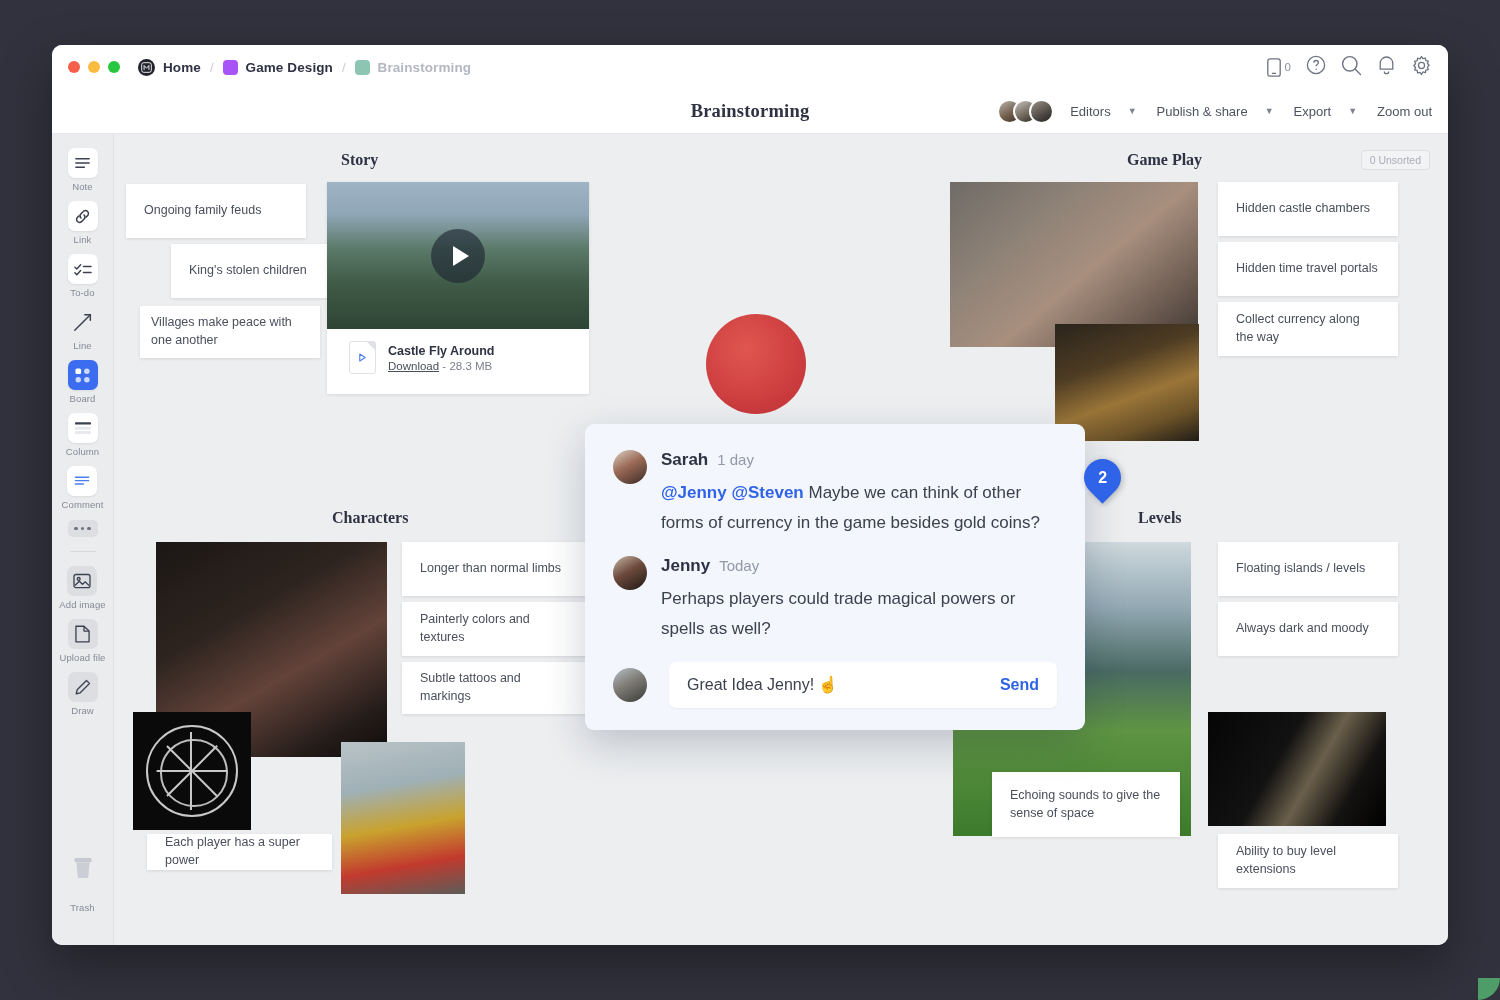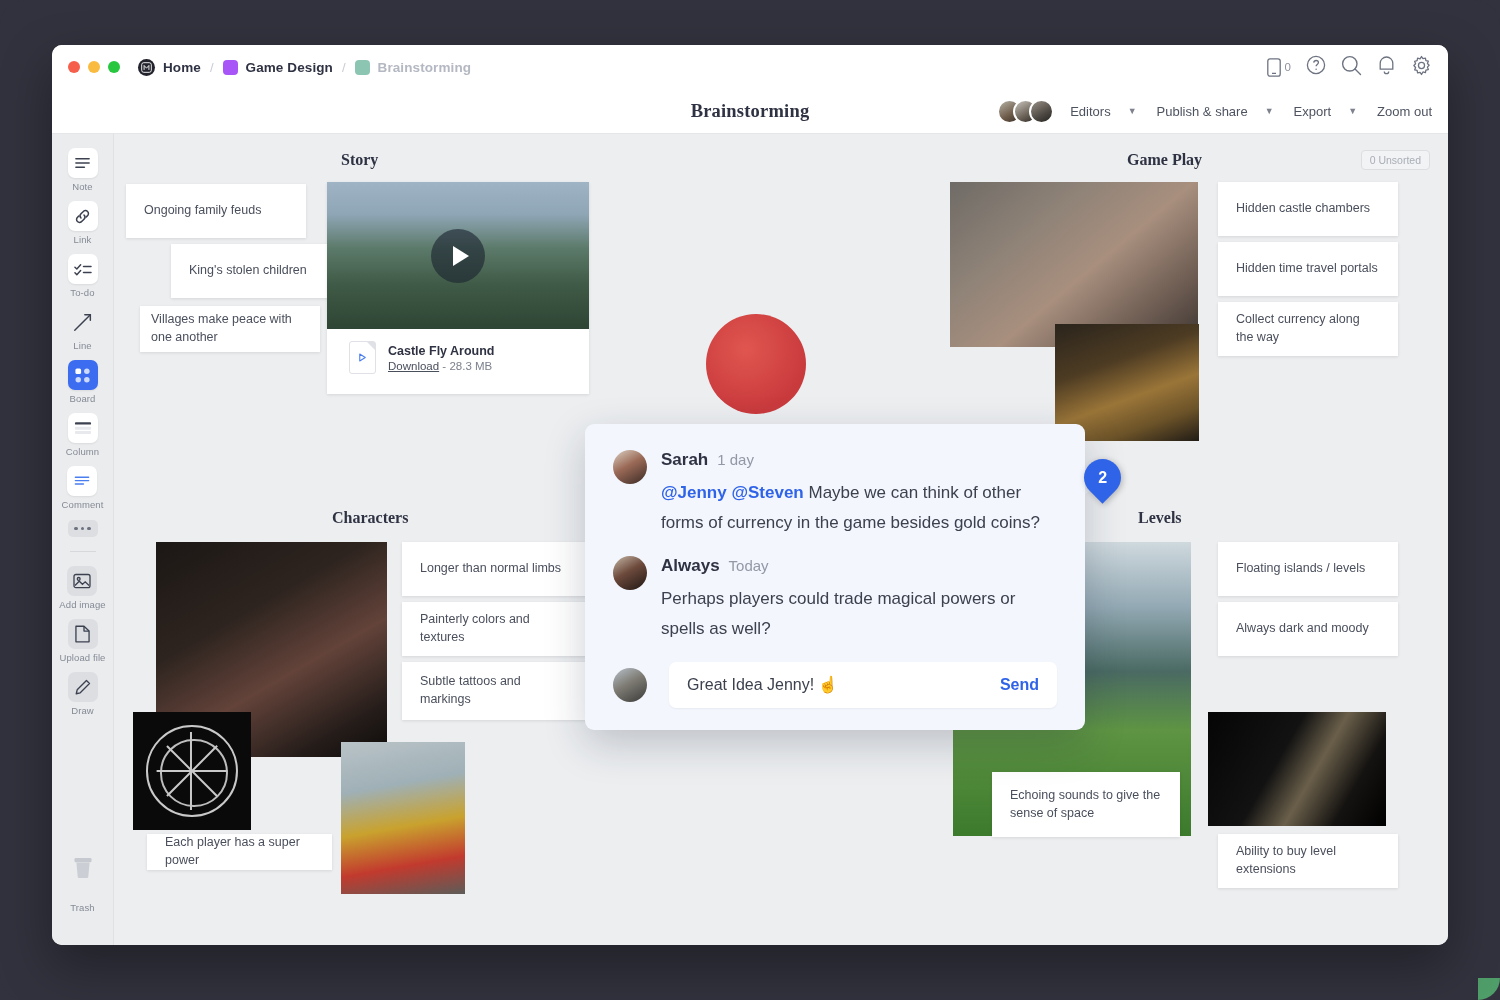--- a/index.html
+++ b/index.html
@@ -473,21 +473,21 @@
       </div>
 
       <div class="canvas">
 
         <div class="unsorted">0 Unsorted</div>
 
         <div class="sect-title" style="left:227px; top:17px;">Story</div>
 
         <div class="note" style="left:12px; top:50px; width:180px; height:54px;">Ongoing family feuds</div>
         <div class="note" style="left:57px; top:110px; width:180px; height:54px;">King's stolen children</div>
-        <div class="note" style="left:26px; top:172px; width:180px; height:46px;padding-left:11px;">Villages make peace with one another</div>
+        <div class="note" style="left:26px; top:172px; width:180px; height:52px;padding-left:11px;">Villages make peace with one another</div>
 
         <div class="videocard" style="left:213px; top:48px; width:262px; height:212px;">
           <div class="video-thumb ph-castle">
             <div class="play"></div>
           </div>
           <div class="file-row">
             <div class="file-ico">
               <svg width="11" height="11" viewBox="0 0 12 12">
                   <path d="M3 2.2l6 3.8-6 3.8z" fill="none" stroke="#4a7ef0" stroke-width="1.2" stroke-linejoin="round"></path>
                 </svg>
@@ -520,21 +520,21 @@
         <div class="imgcard ph-rune" style="left:19px; top:578px; width:118px; height:118px;">
           <div class="rune-ring"></div>
           <div class="rune-cross"></div>
           <div class="rune-cross2"></div>
           <div class="rune-cross3"></div>
         </div>
         <div class="imgcard ph-shield" style="left:227px; top:608px; width:124px; height:152px;"></div>
 
         <div class="note" style="left:288px; top:408px; width:185px; height:54px;">Longer than normal limbs</div>
         <div class="note" style="left:288px; top:468px; width:185px; height:54px;">Painterly colors and textures</div>
-        <div class="note" style="left:288px; top:528px; width:185px; height:58px;">Subtle tattoos and markings</div>
+        <div class="note" style="left:288px; top:528px; width:185px; height:52px;">Subtle tattoos and markings</div>
         <div class="note" style="left:33px; top:700px; width:185px; height:36px;">Each player has a super power</div>
 
         <div class="sect-title" style="left:1024px; top:375px;">Levels</div>
 
         <div class="imgcard ph-path" style="left:839px; top:408px; width:238px; height:294px;"></div>
         <div class="imgcard ph-arrows" style="left:1094px; top:578px; width:178px; height:114px;"></div>
 
         <div class="note" style="left:1104px; top:408px; width:180px; height:54px;">Floating islands / levels</div>
         <div class="note" style="left:1104px; top:468px; width:180px; height:54px;">Always dark and moody</div>
         <div class="note" style="left:878px; top:638px; width:188px; height:65px;">Echoing sounds to give the sense of space</div>
@@ -552,21 +552,21 @@
                 <span class="cmt-time">1 day</span>
               </div>
               <div class="cmt-text"><span class="mention">@Jenny @Steven</span><span> Maybe we can think of other forms of currency in the game besides gold coins?</span></div>
             </div>
           </div>
 
           <div class="cmt">
             <div class="cmt-av" style="background:linear-gradient(150deg,#c7b9a8,#6d4a3c 45%,#1f1714)"></div>
             <div class="cmt-body">
               <div class="cmt-head">
-                <span class="cmt-name">Always</span>
+                <span class="cmt-name">Jenny</span>
                 <span class="cmt-time">Today</span>
               </div>
               <div class="cmt-text">Perhaps players could trade magical powers or spells as well?</div>
             </div>
           </div>
 
           <div class="reply">
             <div class="cmt-av" style="background:linear-gradient(150deg,#b9c2cc,#7e7c74 45%,#3a3a38)"></div>
             <div class="reply-box">
               <span class="reply-text" placeholder="Write a reply…">Great Idea Jenny! ☝</span>

